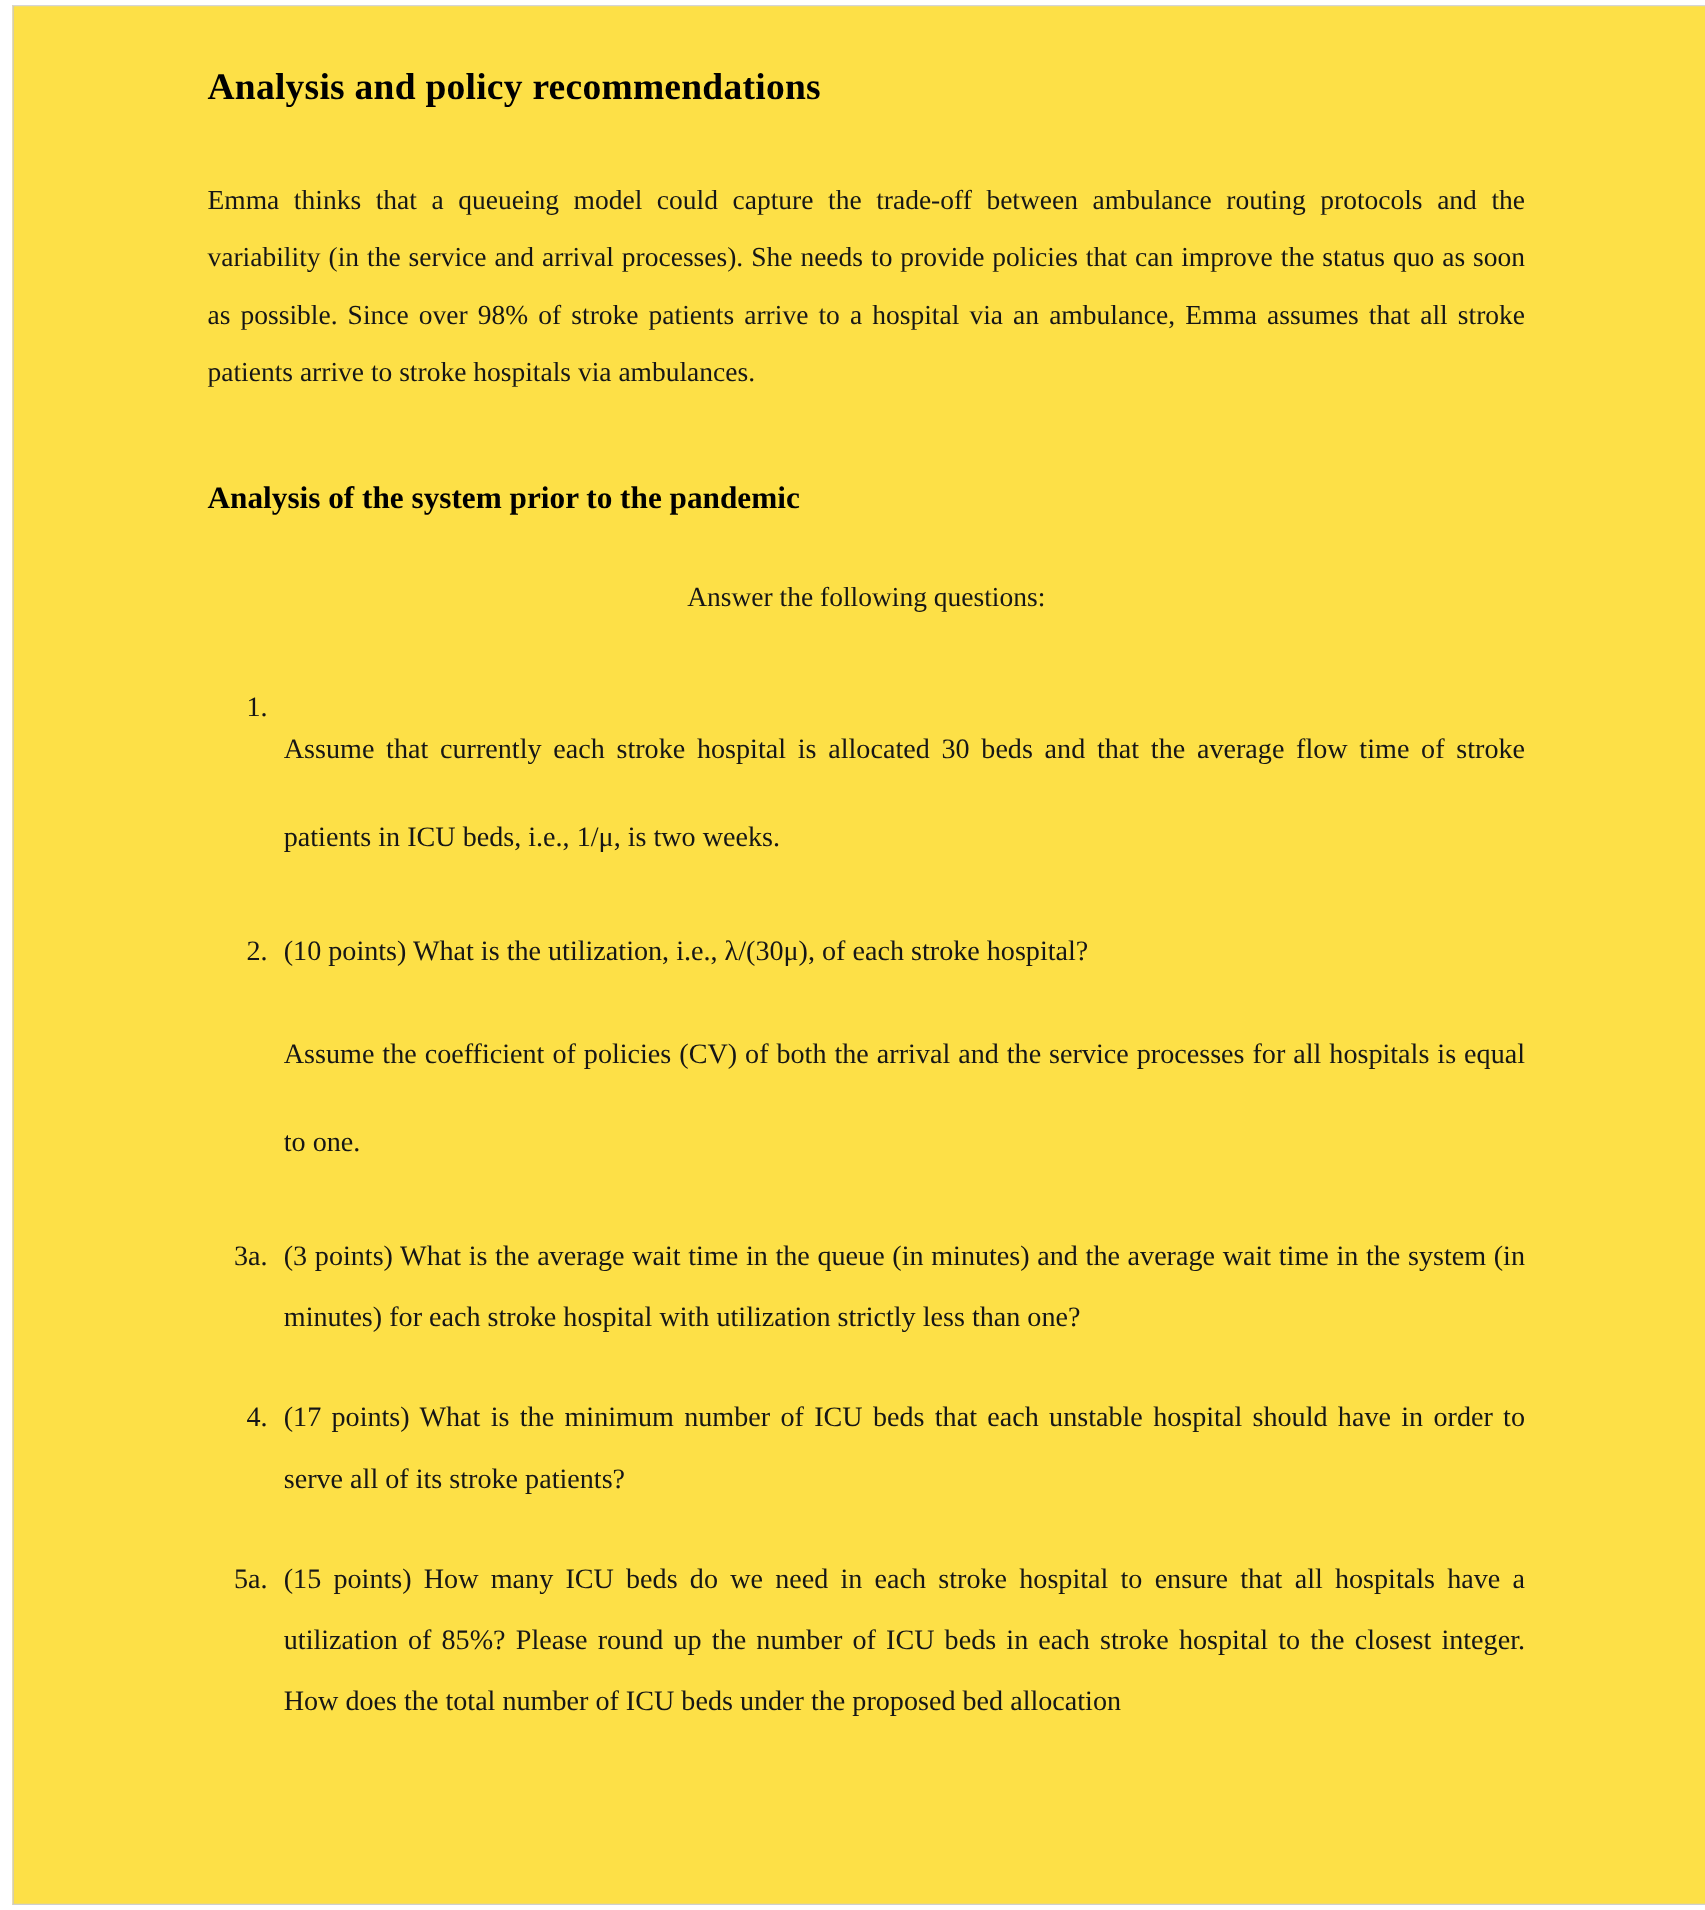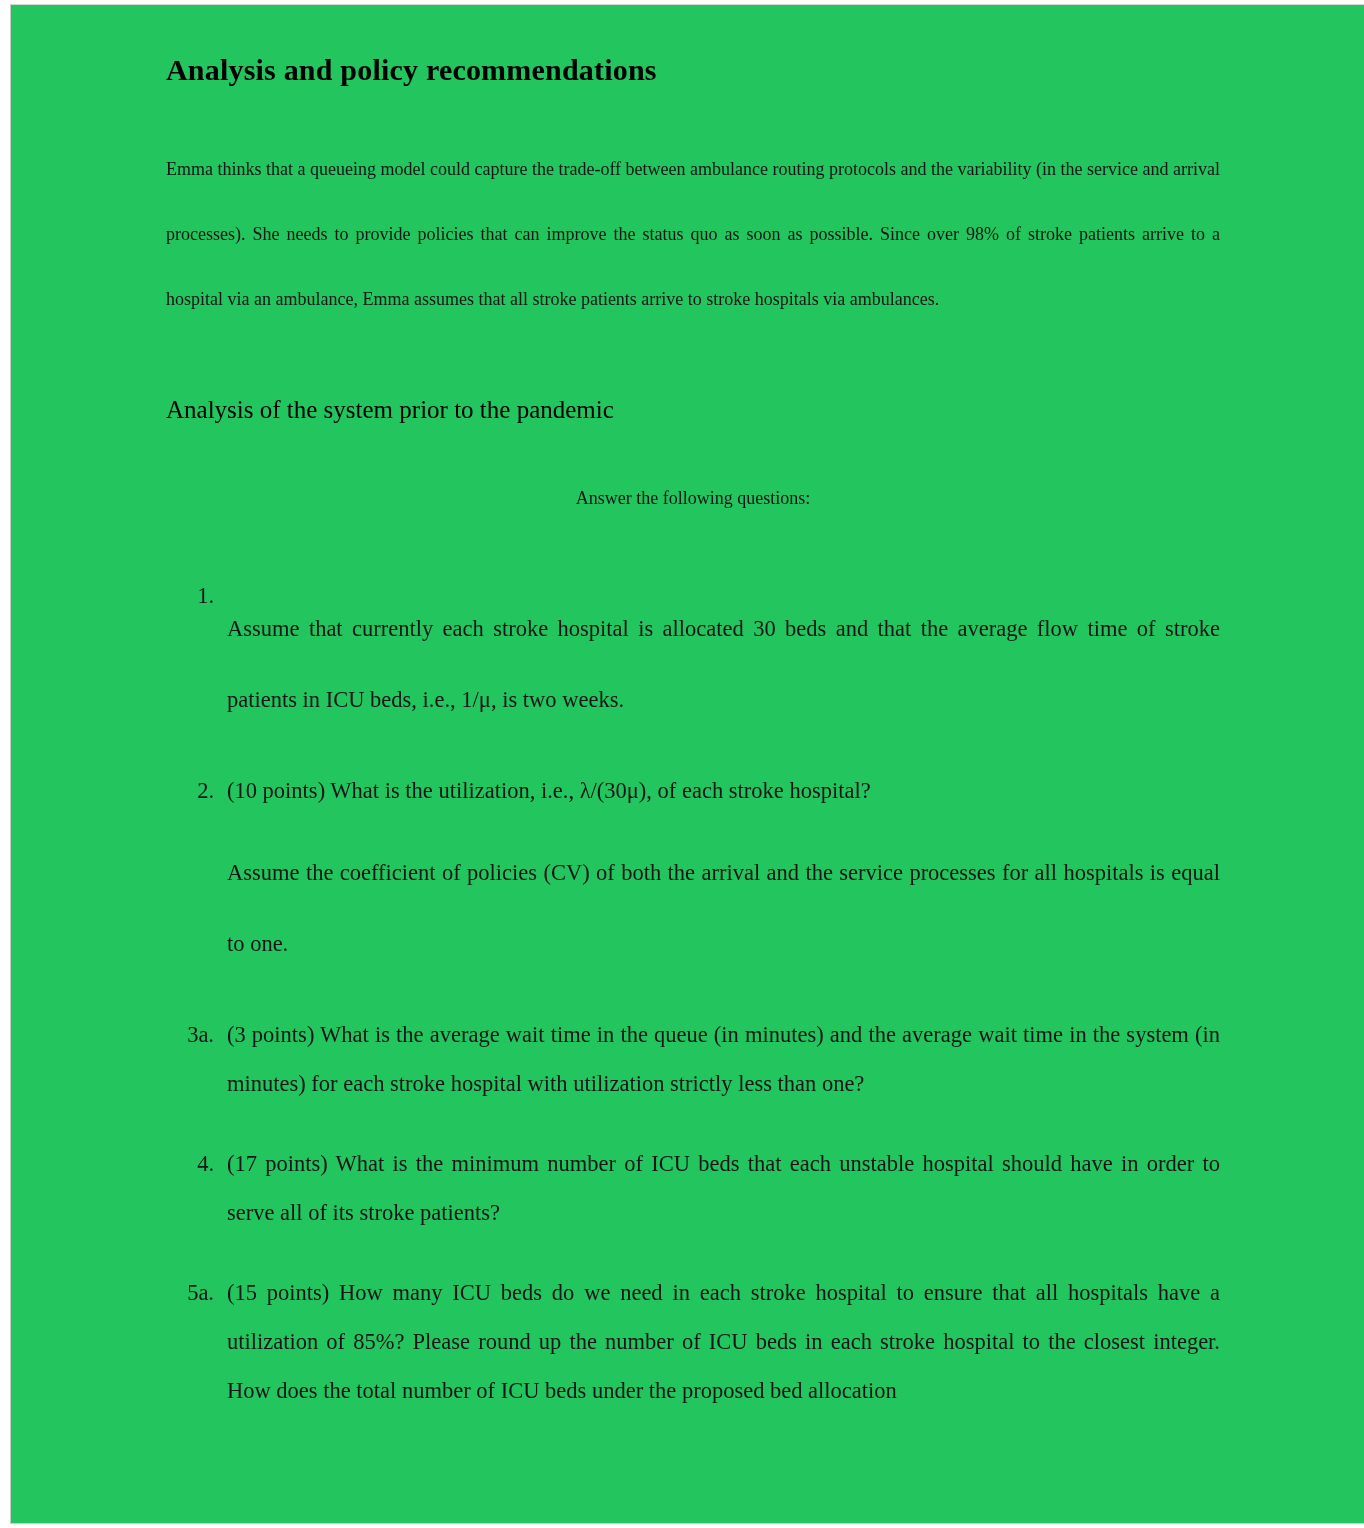--- a/index.html
+++ b/index.html
@@ -10,53 +10,53 @@
     color: #111111;
   }
   body { height: 1528px; overflow: hidden; position: relative; }
 
   .page {
     position: absolute;
     left: 10px;
     top: 4px;
     width: 1354px;
     height: 1520px;
-    background: #22c55e;
+    background: #fde047;
     border-left: 1px solid #c9c9c9;
     border-top: 1px solid #d6d6d6;
     border-bottom: 1px solid #cfcfcf;
     overflow: hidden;
   }
 
   .content {
     padding: 44px 144px 0 155px; 
   }
 
   h1.doc-title {
     font-size: 30px;
     font-weight: 700;
     letter-spacing: 0.2px;
     color: #000000;
     margin-top: 4px;
   }
 
   .body-text {
-    font-size: 18px;
-    line-height: 65px;
+    font-size: 22px;
+    line-height: 46px;
     text-align: justify;
     color: #161616;
   }
 
   .intro {
     margin-top: 50px;
   }
 
   h2.section-heading {
     font-size: 25px;
-    font-weight: 400;
+    font-weight: 700;
     color: #000000;
     margin-top: 64px;
   }
 
   .lead {
     margin-top: 42px;
     text-align: center;
   }
 
   .questions {

